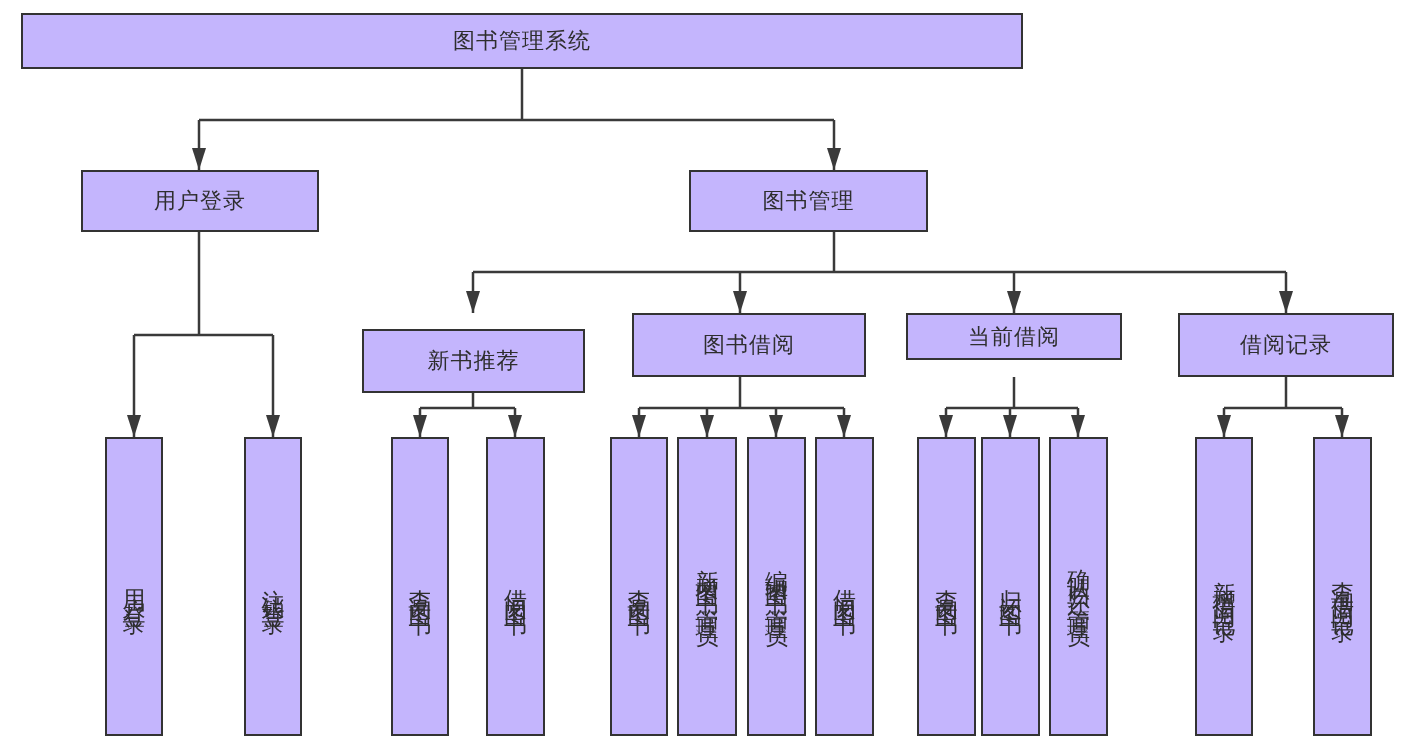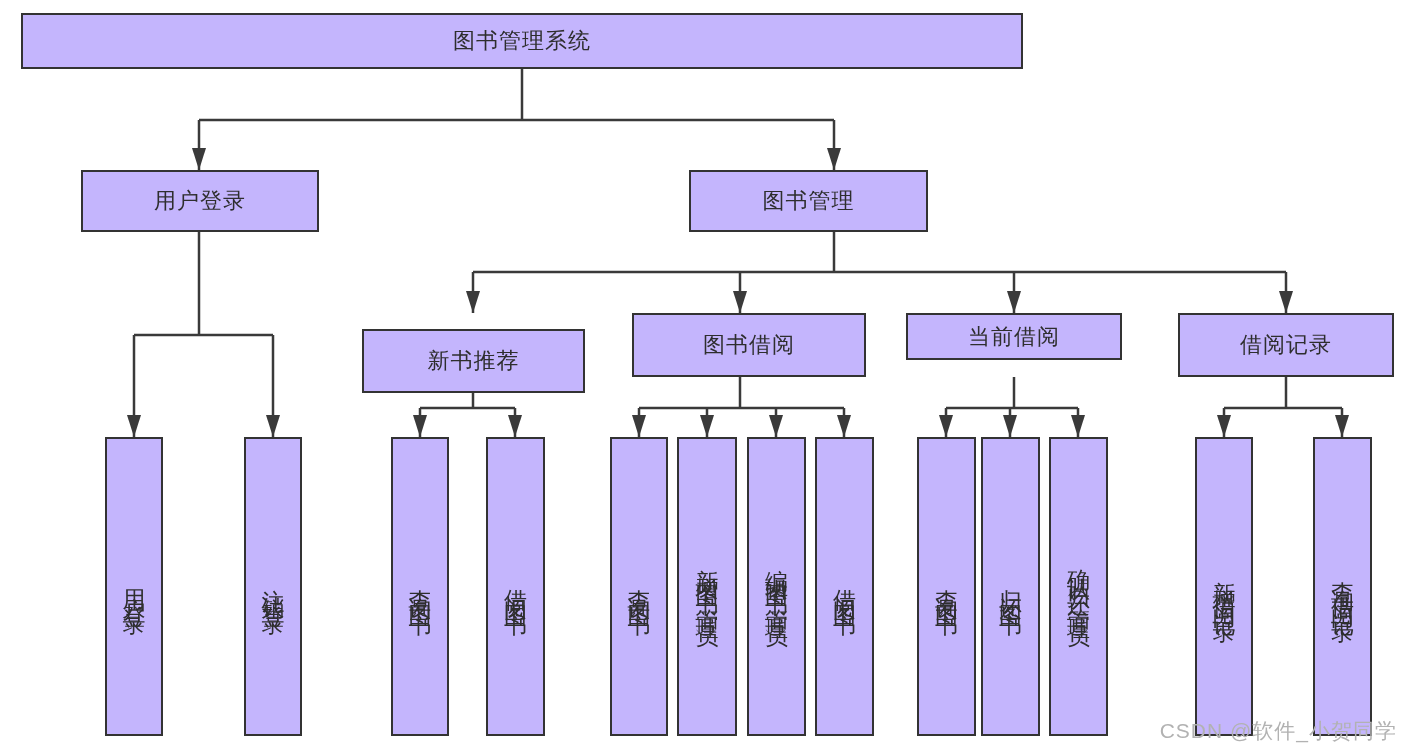--- a/index.html
+++ b/index.html
@@ -152,14 +152,13 @@
       <div class="node vertical" style="left: 1049px; top: 437px; width: 59px; height: 299px;">
         <span class="node-label">确认归还（管理员）</span>
       </div>
       <div class="node vertical" style="left: 1195px; top: 437px; width: 58px; height: 299px;">
         <span class="node-label">新增借阅记录</span>
       </div>
       <div class="node vertical" style="left: 1313px; top: 437px; width: 59px; height: 299px;">
         <span class="node-label">查询借阅记录</span>
       </div>
     </div>
-  <div id="watermark">CSDN @软件_小贺同学</div>
 </div>
 
 </body></html>

